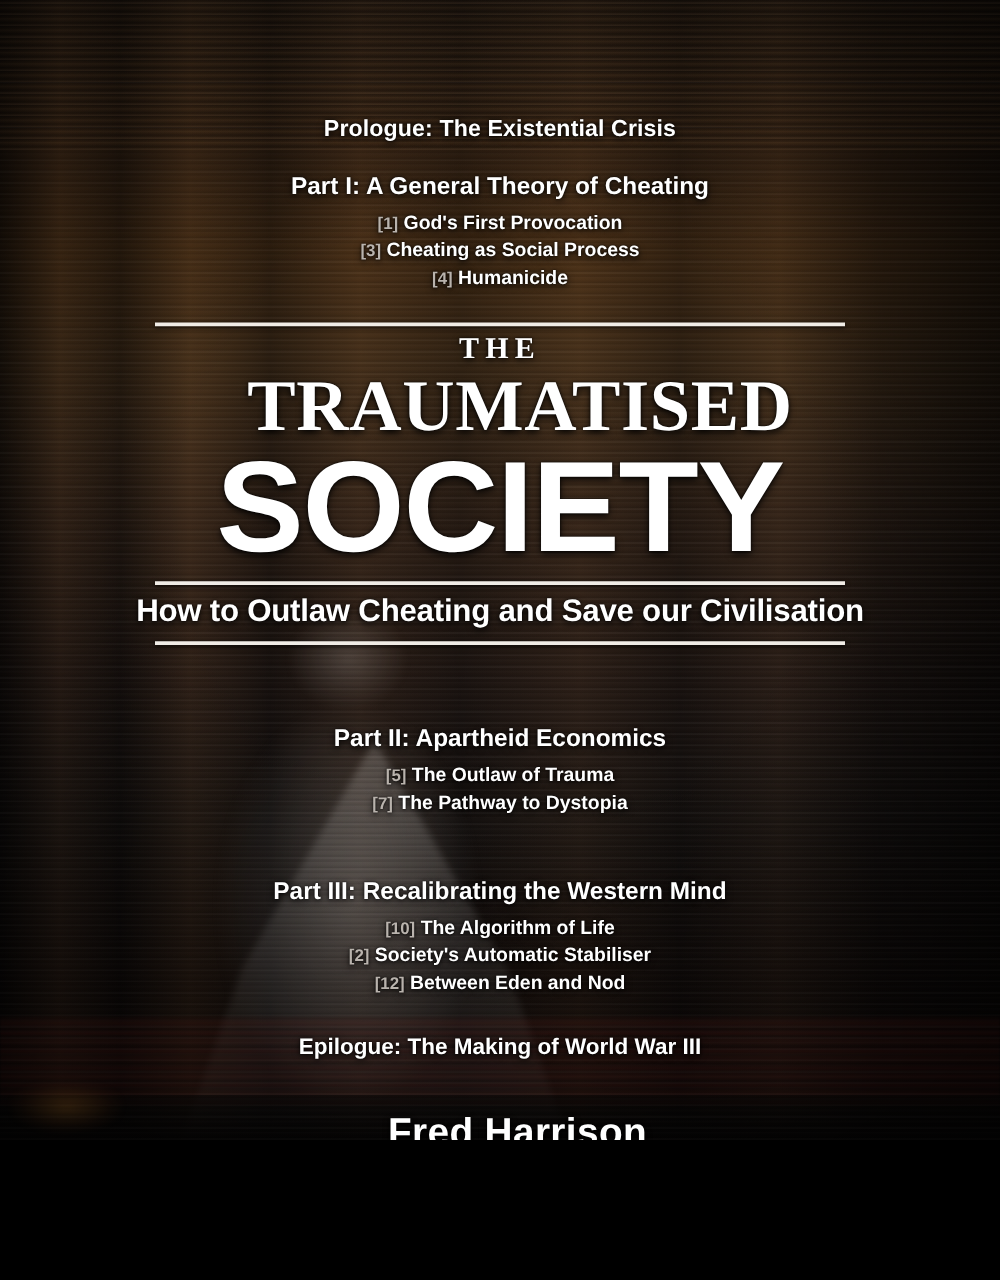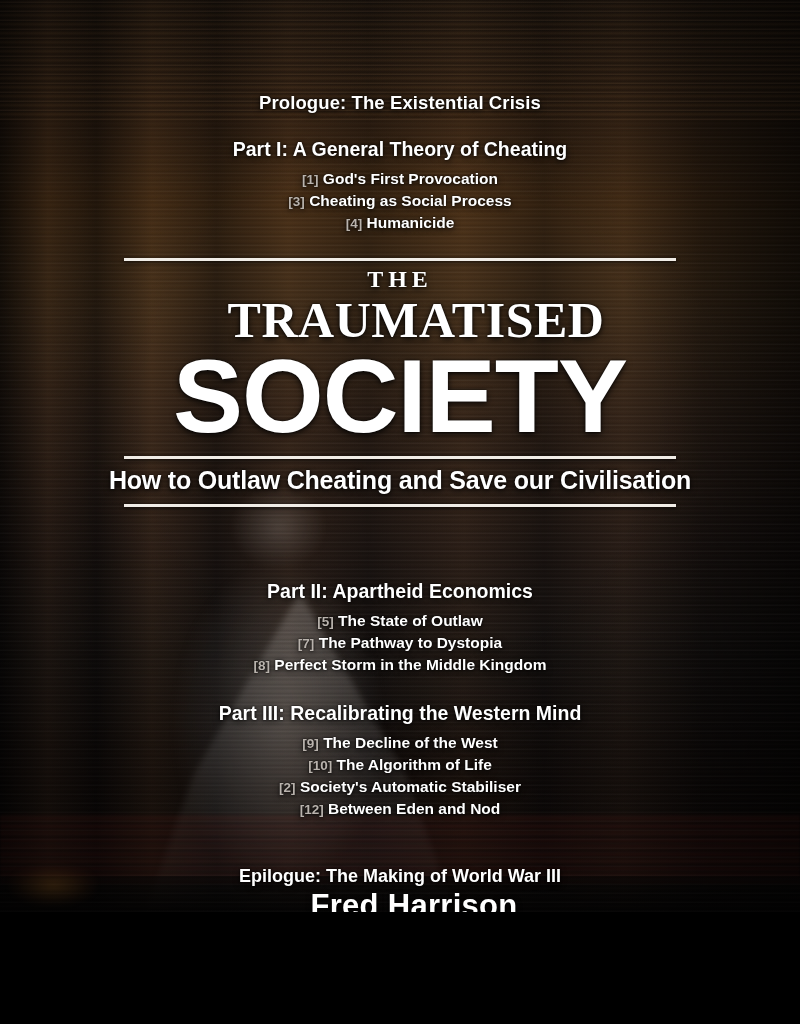--- a/index.html
+++ b/index.html
@@ -168,21 +168,21 @@
     color: #b9b3ad;
     font-size: 13.5px;
   }
 
   .part1 { top: 138px; }
   .part2 { top: 580px; }
   .part3 { top: 702px; }
 
   .epilogue {
     position: absolute;
-    top: 866px; left: 0; right: 0;
+    top: 827px; left: 0; right: 0;
     font-size: 18px;
     font-weight: bold;
   }
 
   .author {
     position: absolute;
     top: 888px; left: 0; right: 0;
     font-size: 31px;
     font-weight: bold;
     letter-spacing: 0.3px;
@@ -208,21 +208,21 @@
   .the {
     font-family: "Liberation Serif", serif;
     font-size: 24px;
     font-weight: bold;
     letter-spacing: 5px;
     line-height: 1.05;
     margin-bottom: 2px;
   }
   .traumatised {
     font-family: "Liberation Serif", serif;
-    font-size: 50px;
+    font-size: 58px;
     font-weight: bold;
     letter-spacing: 0.5px;
     line-height: 1.06;
     padding-left: 32px;
   }
   .society {
     font-family: "Liberation Sans", sans-serif;
     font-size: 103px;
     font-weight: bold;
     letter-spacing: -1px;
@@ -279,39 +279,31 @@
       <div class="society">SOCIETY</div>
       <div class="rule rule-mid"></div>
       <div class="subtitle">How to Outlaw Cheating and Save our Civilisation</div>
       <div class="rule rule-bot"></div>
     </div>
 
     <div class="part-block part2">
       <div class="part-title">Part II: Apartheid Economics</div>
       <div class="chapter">
         <span class="num">[5]</span>
-        <span>The State of Outlaw</span>
+        <span>The Outlaw of Trauma</span>
       </div>
       <div class="chapter">
         <span class="num">[7]</span>
         <span>The Pathway to Dystopia</span>
       </div>
-      <div class="chapter">
-        <span class="num">[8]</span>
-        <span>Perfect Storm in the Middle Kingdom</span>
-      </div>
     </div>
 
     <div class="part-block part3">
       <div class="part-title">Part III: Recalibrating the Western Mind</div>
       <div class="chapter">
-        <span class="num">[9]</span>
-        <span>The Decline of the West</span>
-      </div>
-      <div class="chapter">
         <span class="num">[10]</span>
         <span>The Algorithm of Life</span>
       </div>
       <div class="chapter">
         <span class="num">[2]</span>
         <span>Society's Automatic Stabiliser</span>
       </div>
       <div class="chapter">
         <span class="num">[12]</span>
         <span>Between Eden and Nod</span>

